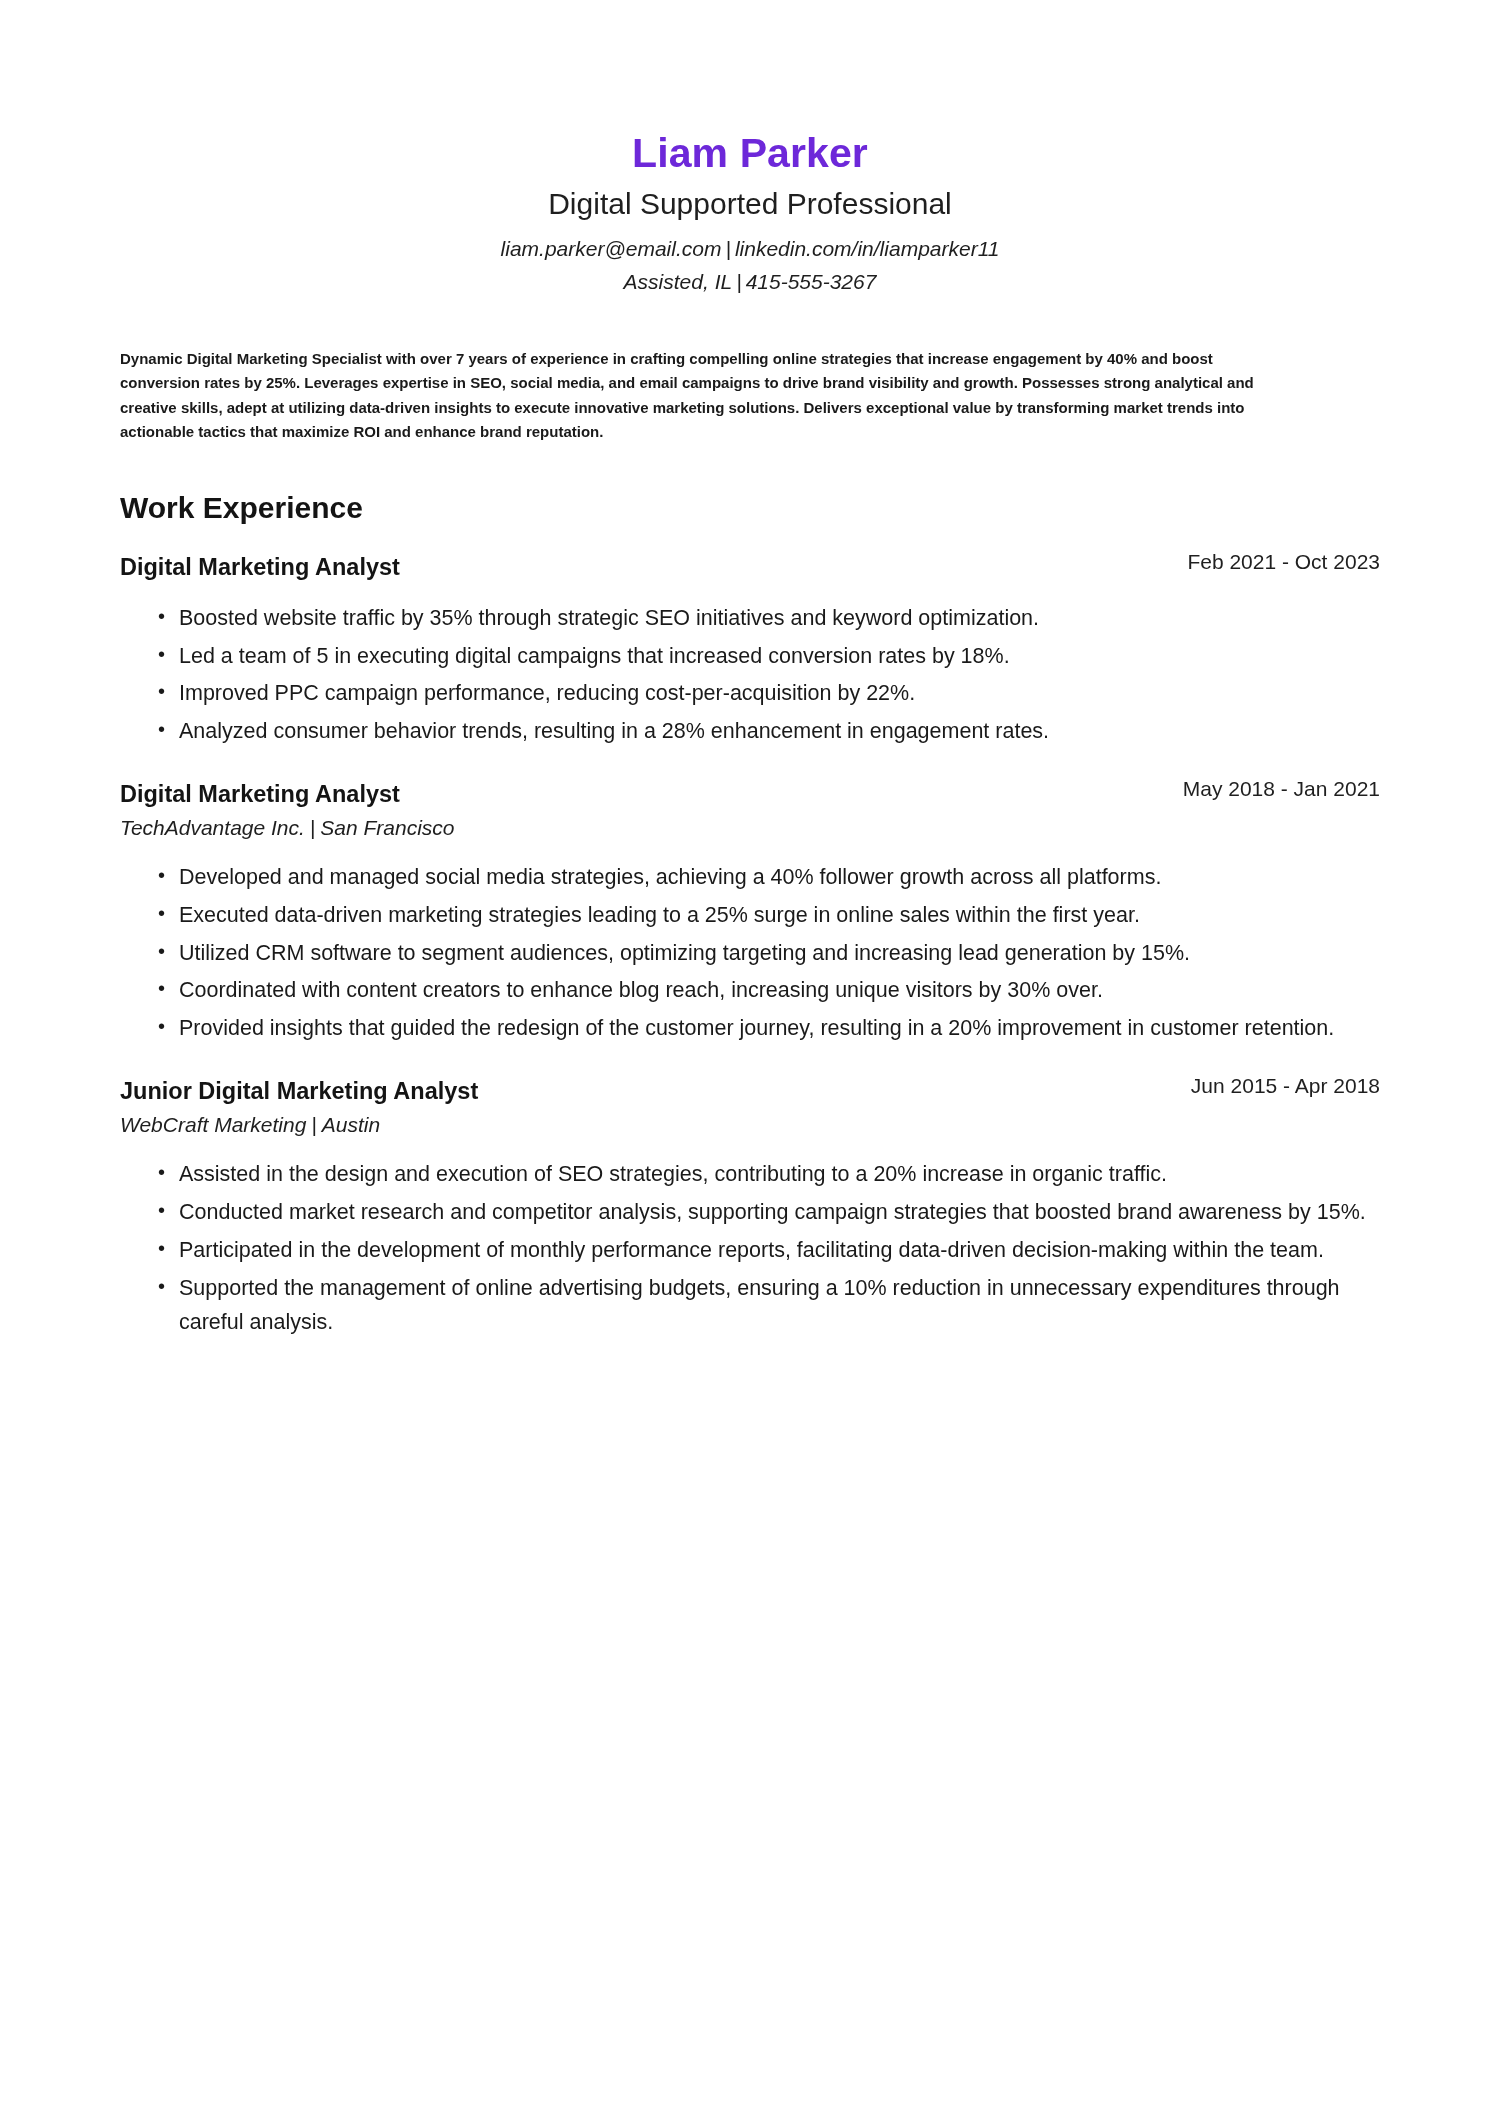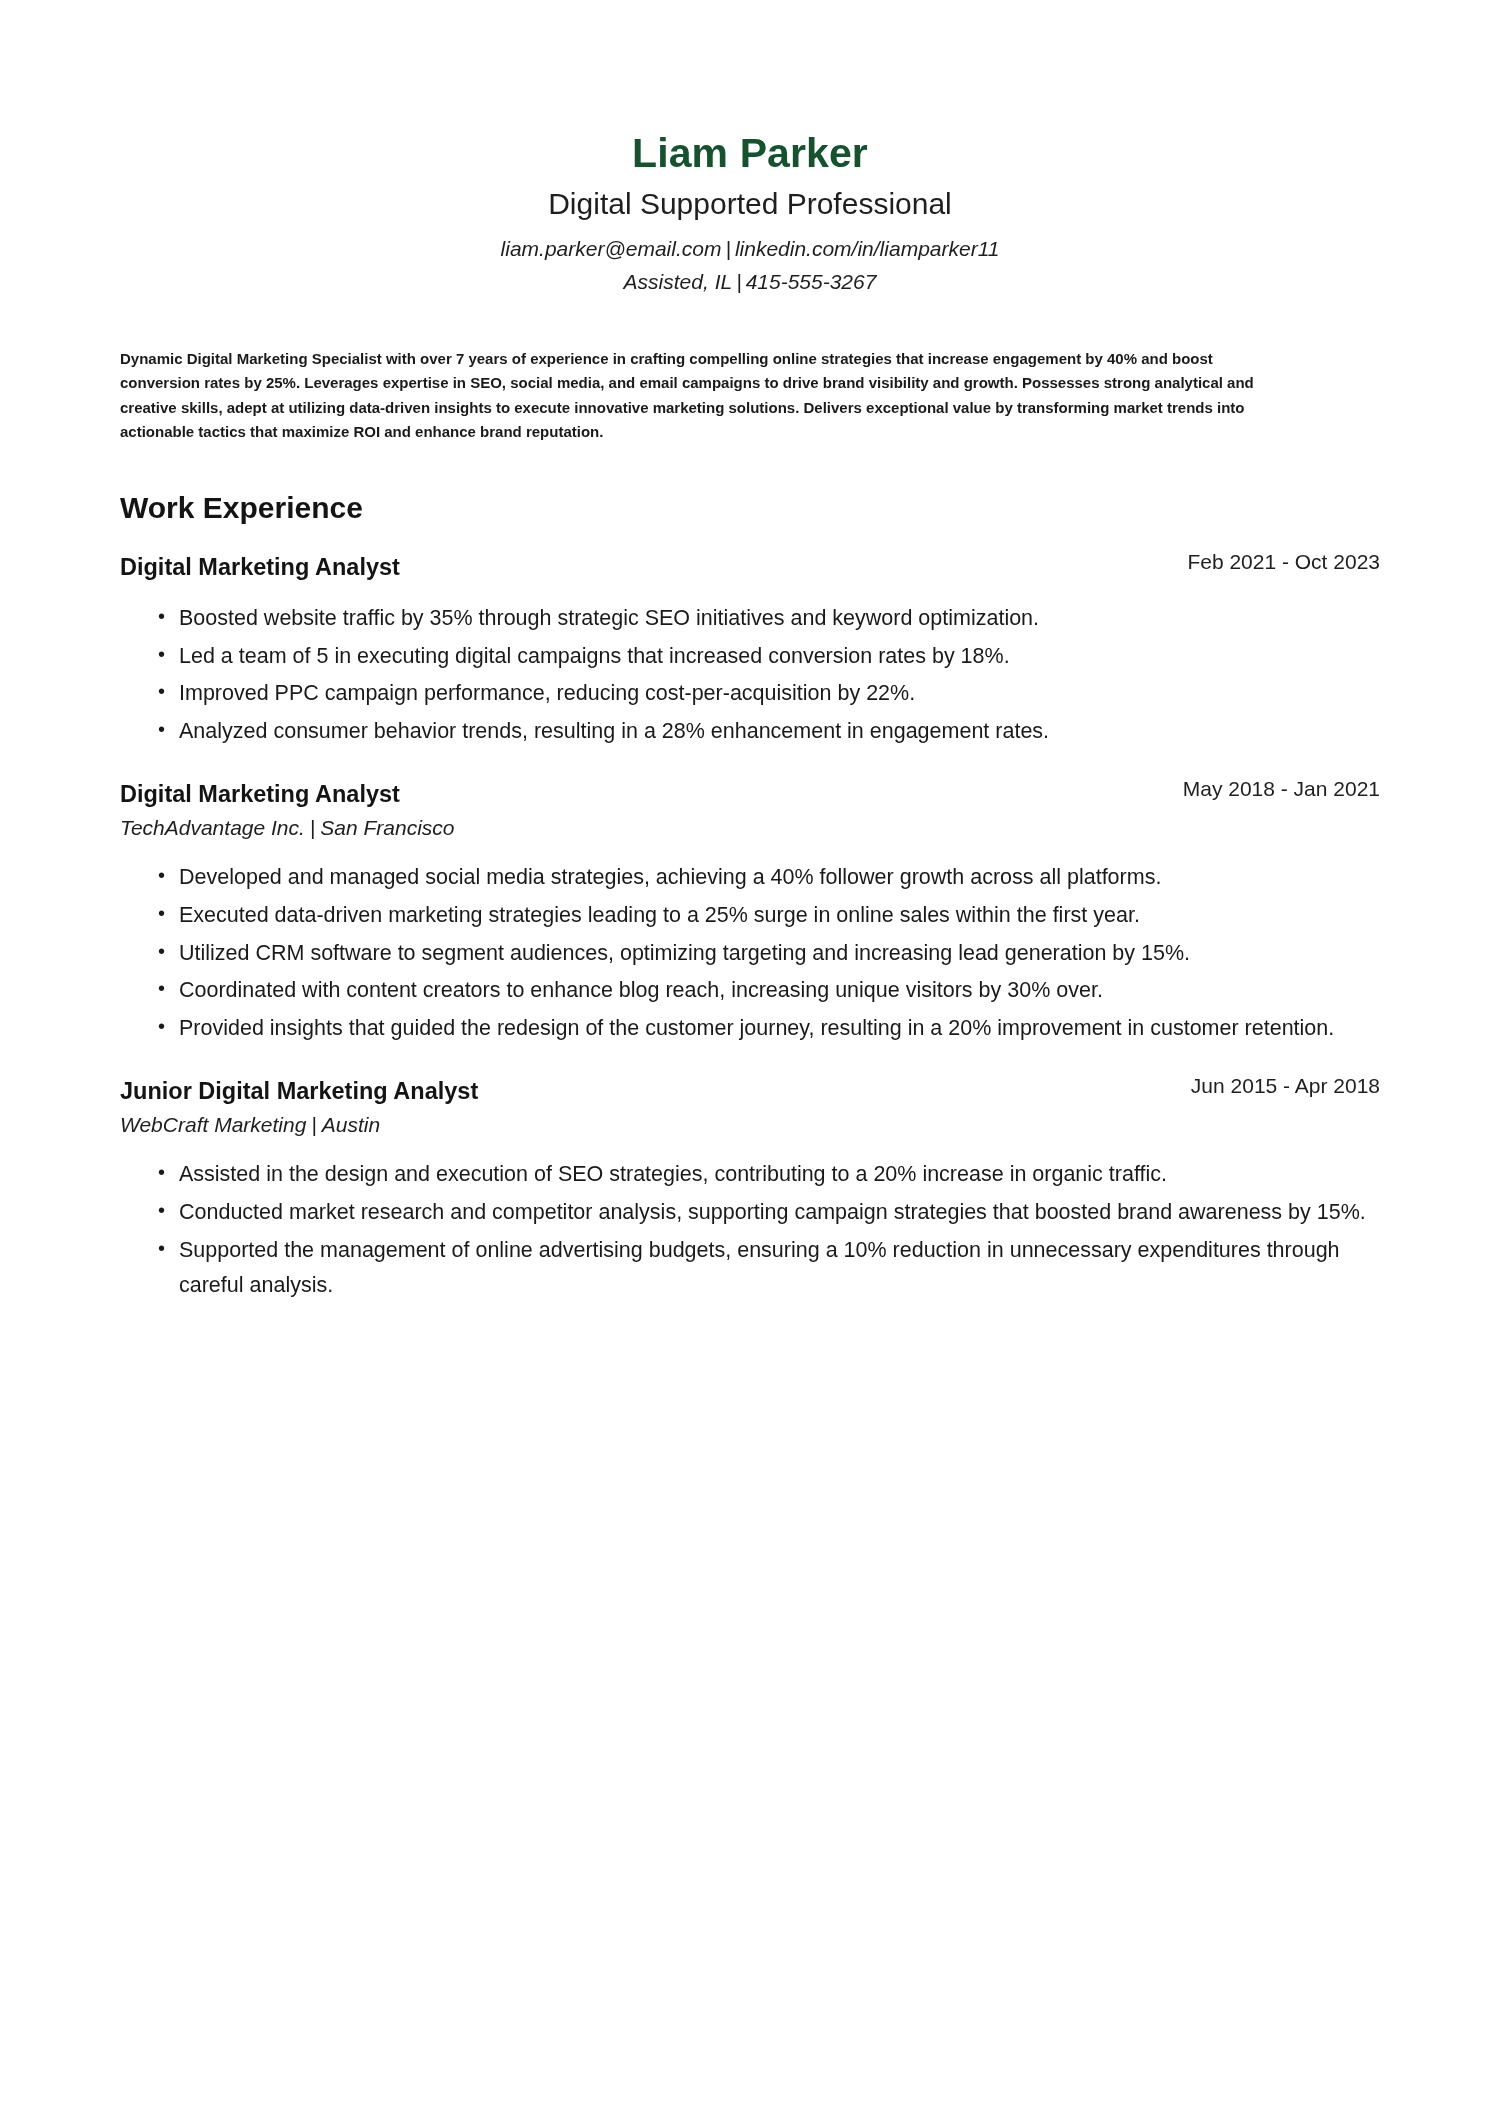--- a/index.html
+++ b/index.html
@@ -26,21 +26,21 @@
 
   
   .header {
     text-align: center;
     padding-top: 130px;
   }
   .name {
     font-size: 41px;
     font-weight: bold;
     letter-spacing: 0.1px;
-    color: #14532d;
+    color: #6d28d9;
     line-height: 1.15;
     margin: 0;
   }
   .headline {
     font-size: 30px;
     font-weight: 400;
     color: #1f1f1f;
     line-height: 1.3;
     margin: 7px 0 0 0;
   }
@@ -201,18 +201,19 @@
       <div class="job-head">
         <div class="job-title">Junior Digital Marketing Analyst</div>
         <div class="job-date">Jun 2015 - Apr 2018</div>
       </div>
       <div class="job-company">
         <span>WebCraft Marketing</span><span class="bar">|</span><span>Austin</span>
       </div>
       <ul class="bullets">
         <li>Assisted in the design and execution of SEO strategies, contributing to a 20% increase in organic traffic.</li>
         <li>Conducted market research and competitor analysis, supporting campaign strategies that boosted brand awareness by 15%.</li>
+        <li>Participated in the development of monthly performance reports, facilitating data-driven decision-making within the team.</li>
         <li>Supported the management of online advertising budgets, ensuring a 10% reduction in unnecessary expenditures through careful analysis.</li>
       </ul>
     </div>
 
   </div>
 </div>
 
 </body></html>

